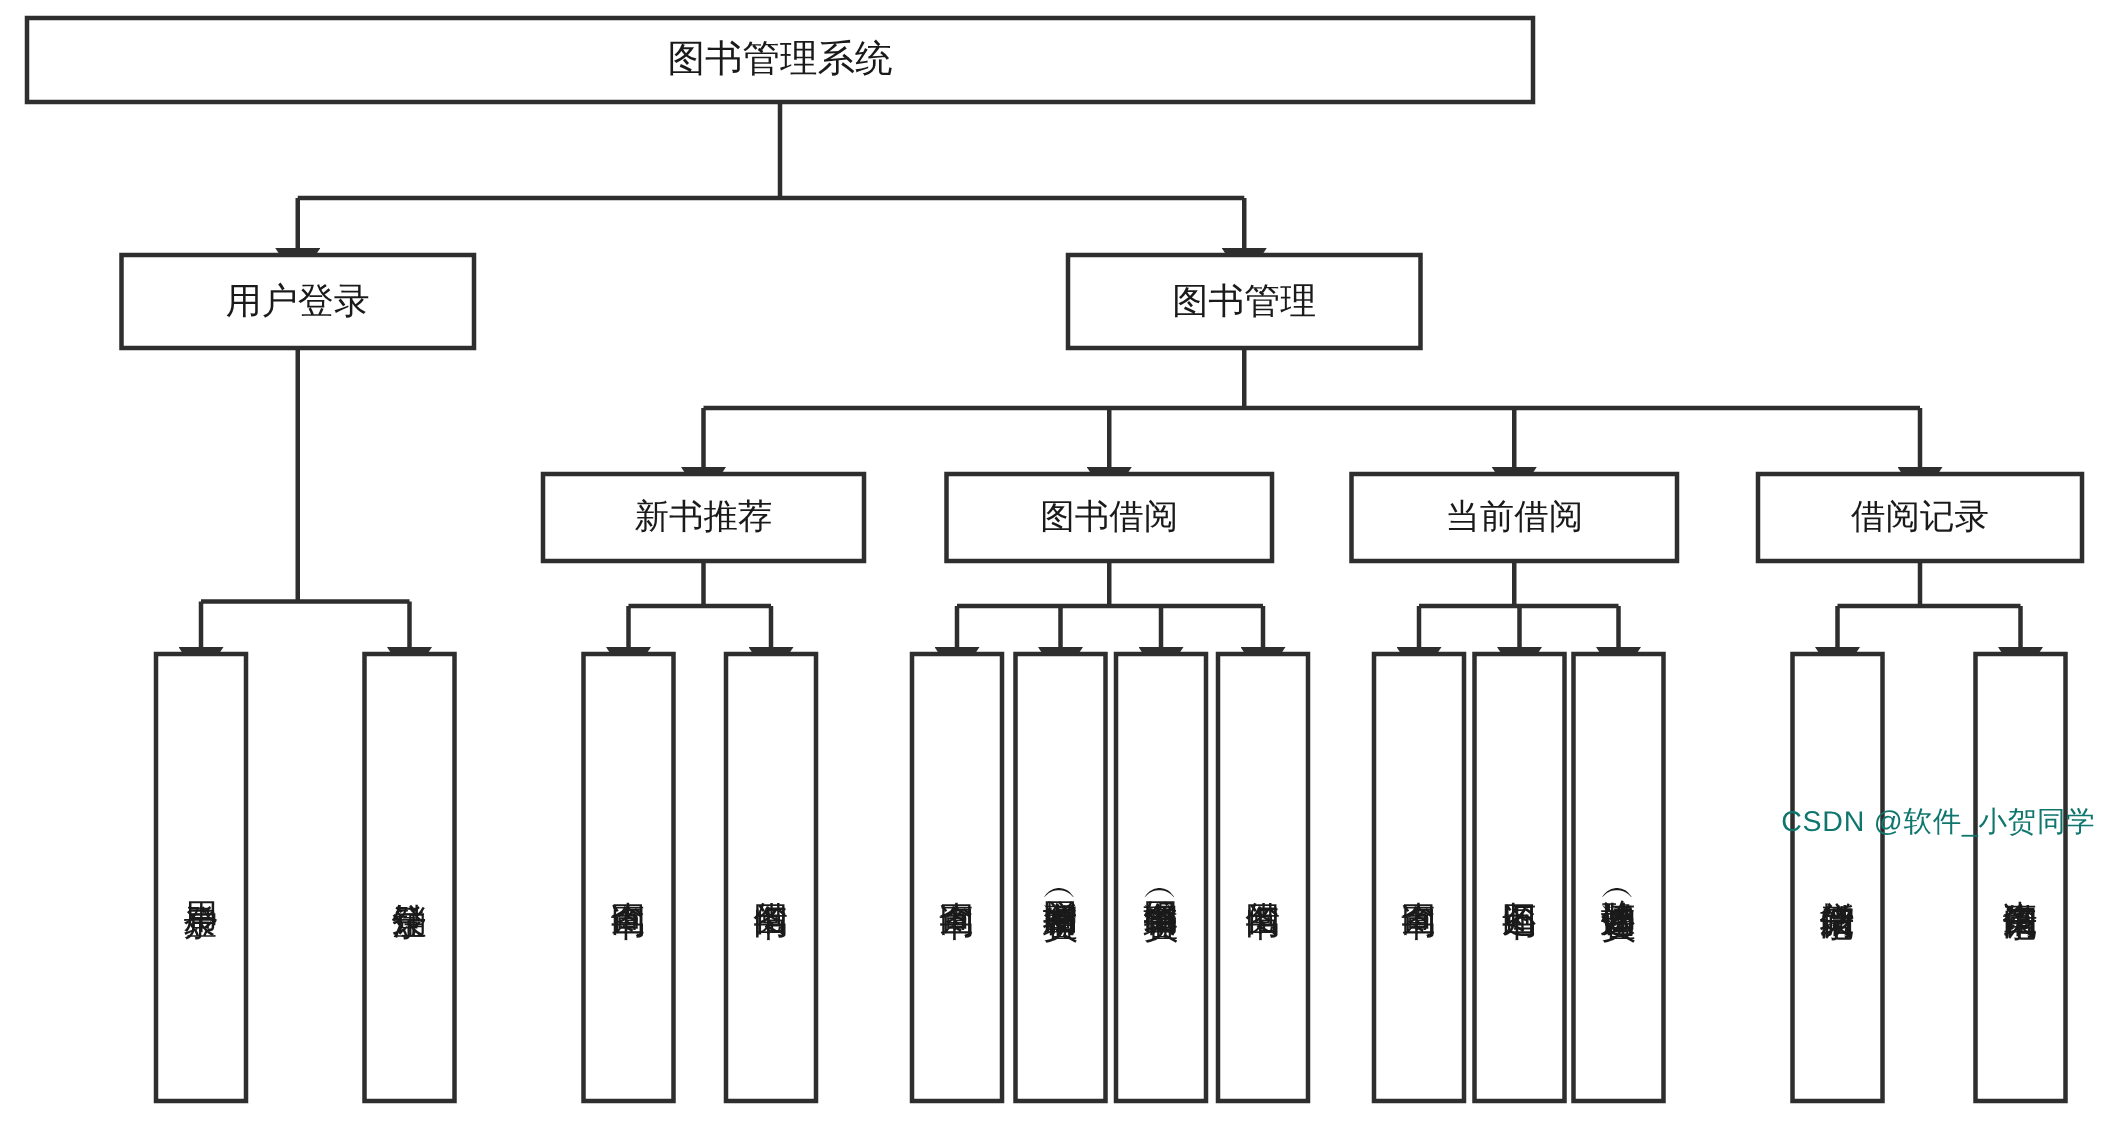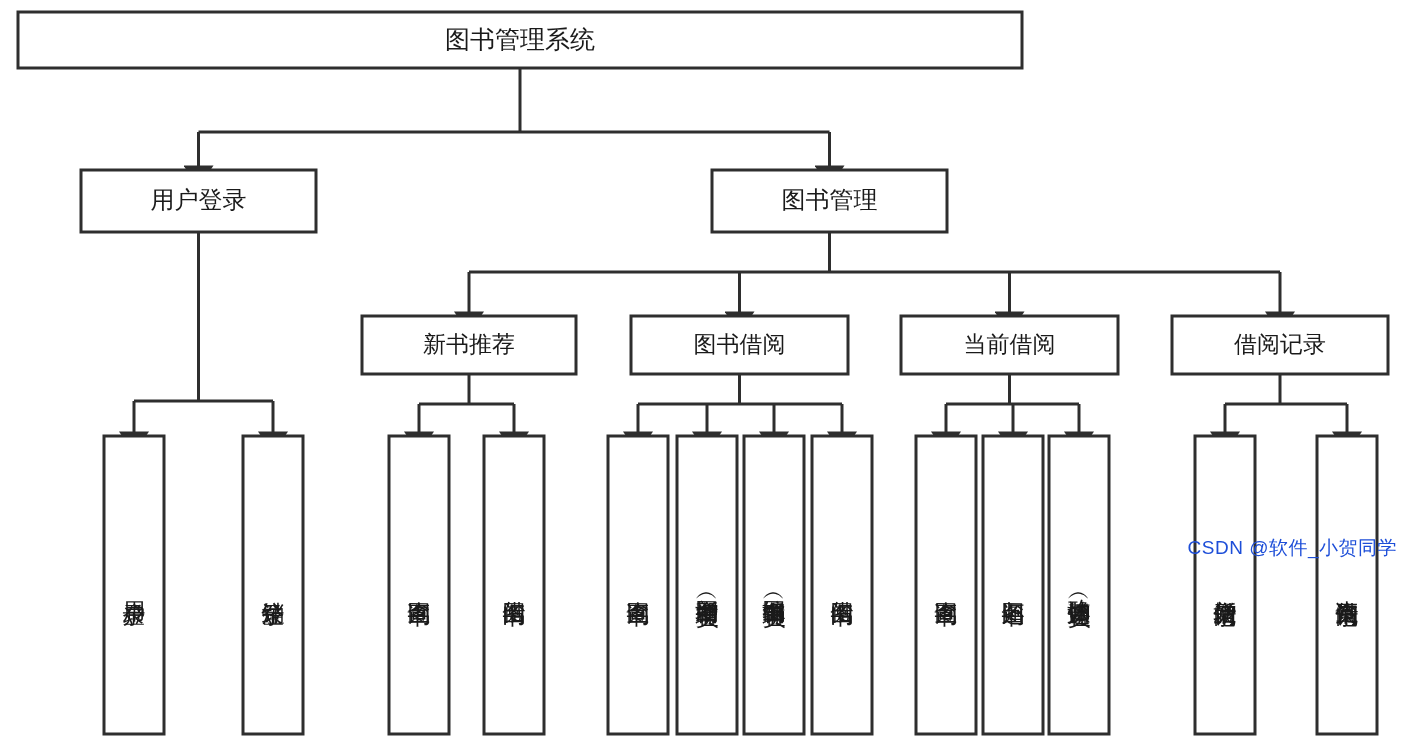--- a/index.html
+++ b/index.html
@@ -72,21 +72,21 @@
     letter-spacing: 1px;
     white-space: nowrap;
     text-align: center;
   }
   .watermark {
     position: absolute;
     right: 8px;
     bottom: 4px;
     font-family: "Liberation Sans", "DejaVu Sans", sans-serif;
     font-size: 19px;
-    color: #1d4ed8;
+    color: #0f766e;
     letter-spacing: 0.5px;
     pointer-events: none;
     user-select: none;
   }
 </style>
 </head>
 <body>
 
 <div id="diagram-root">
   <svg class="flow" viewBox="0 0 1405 747">

